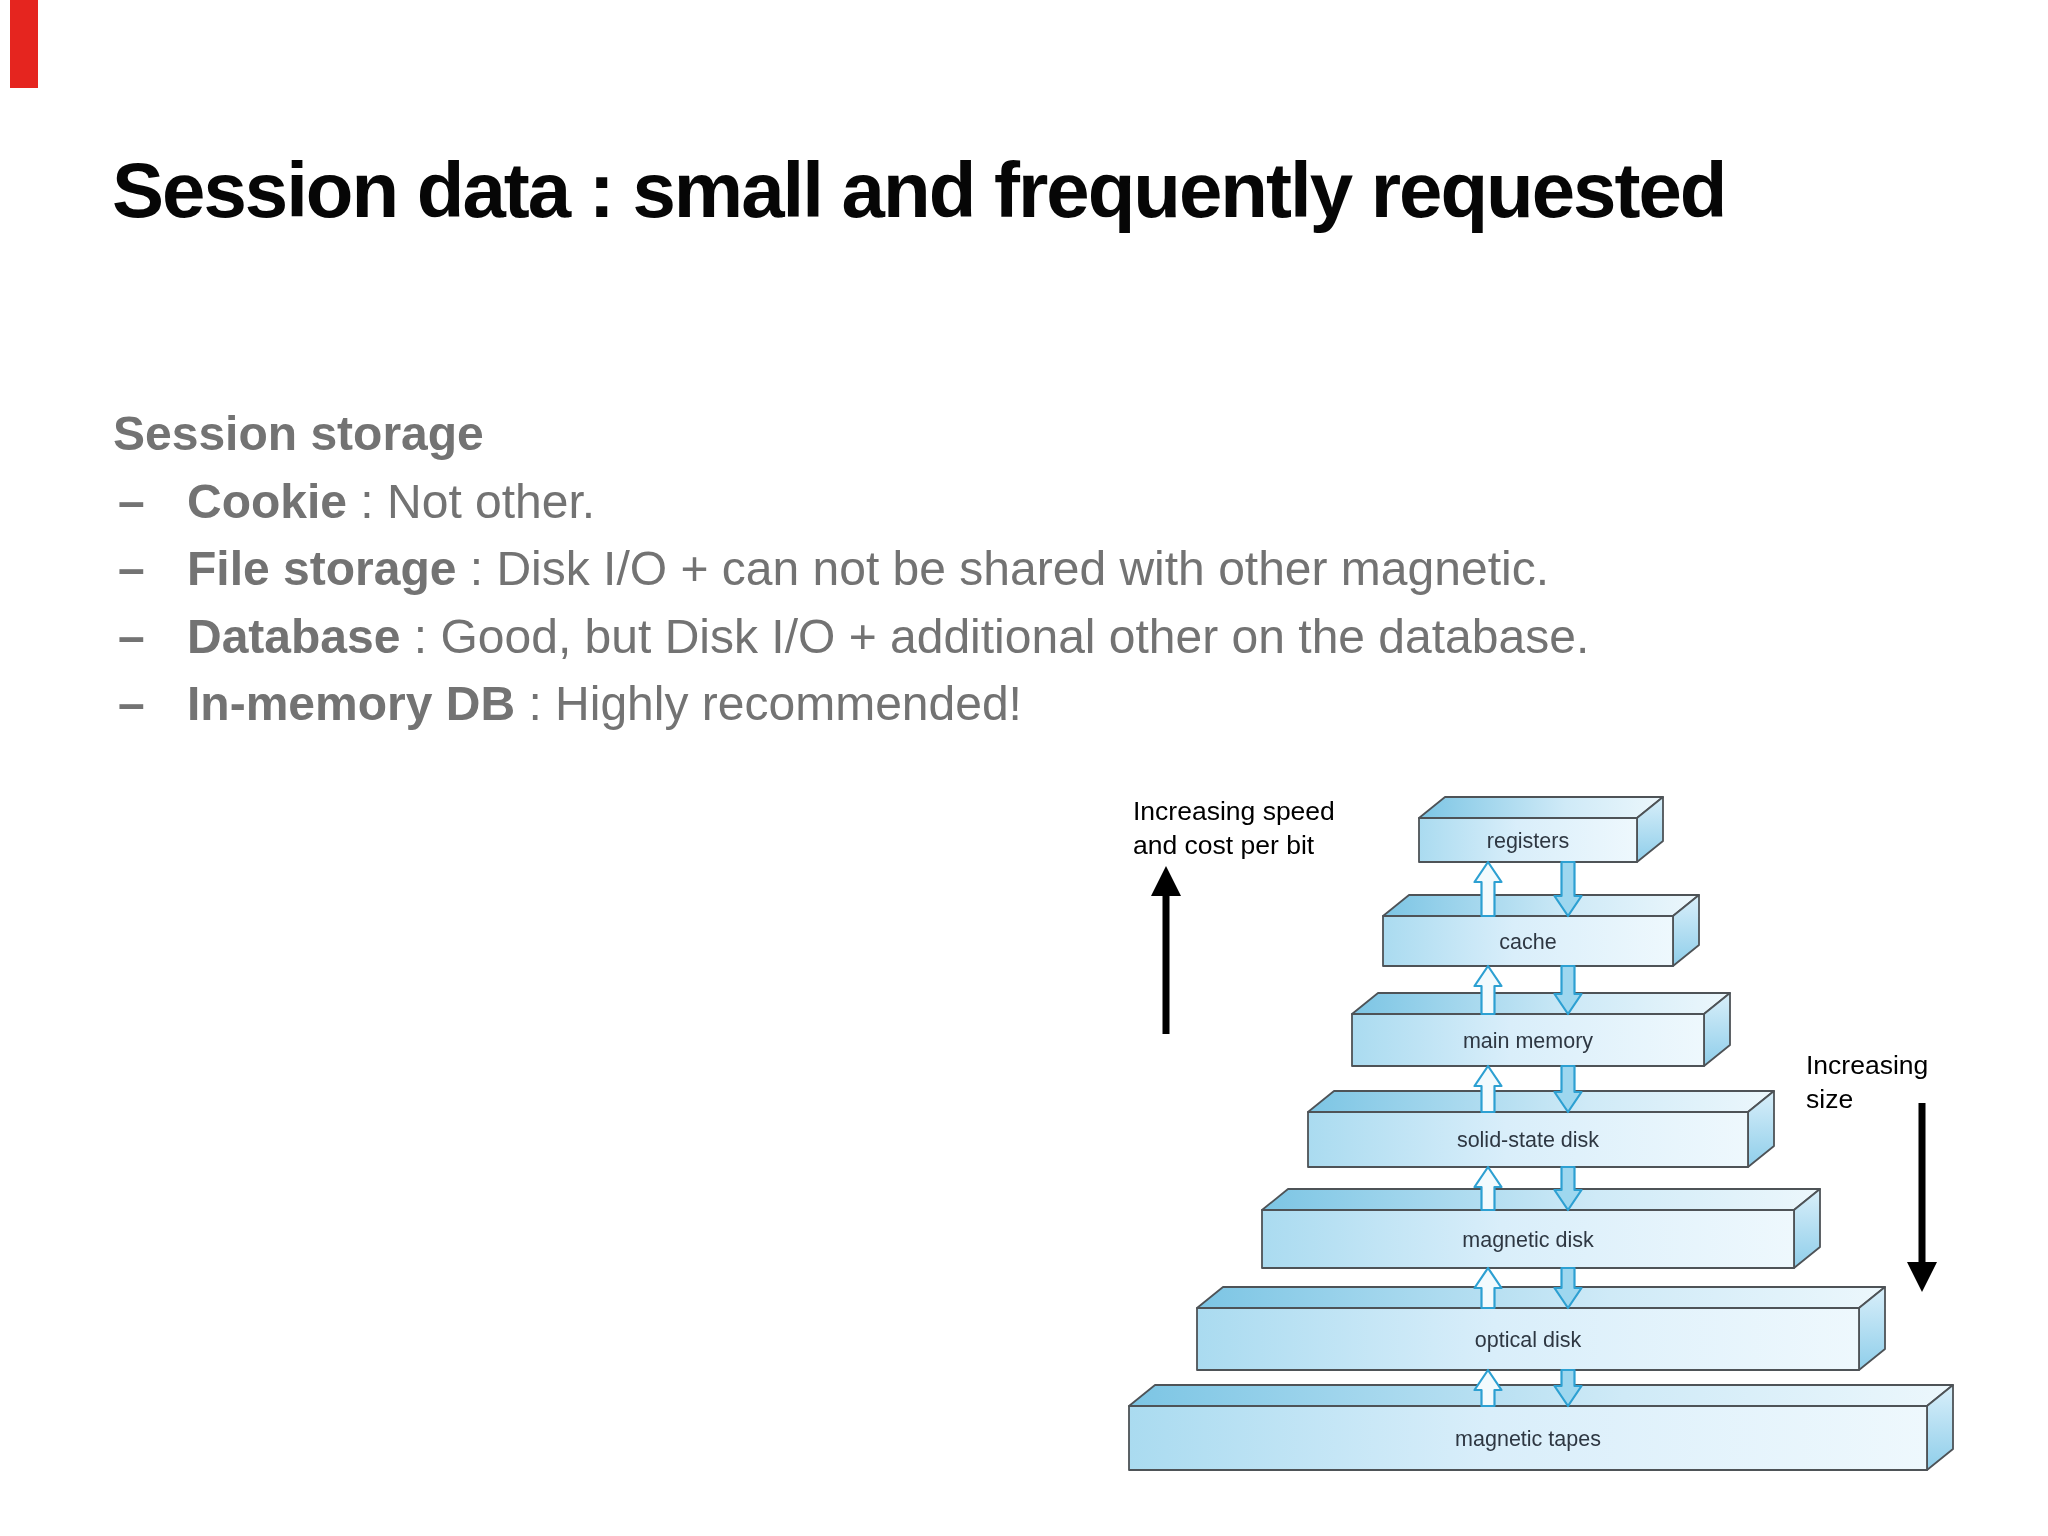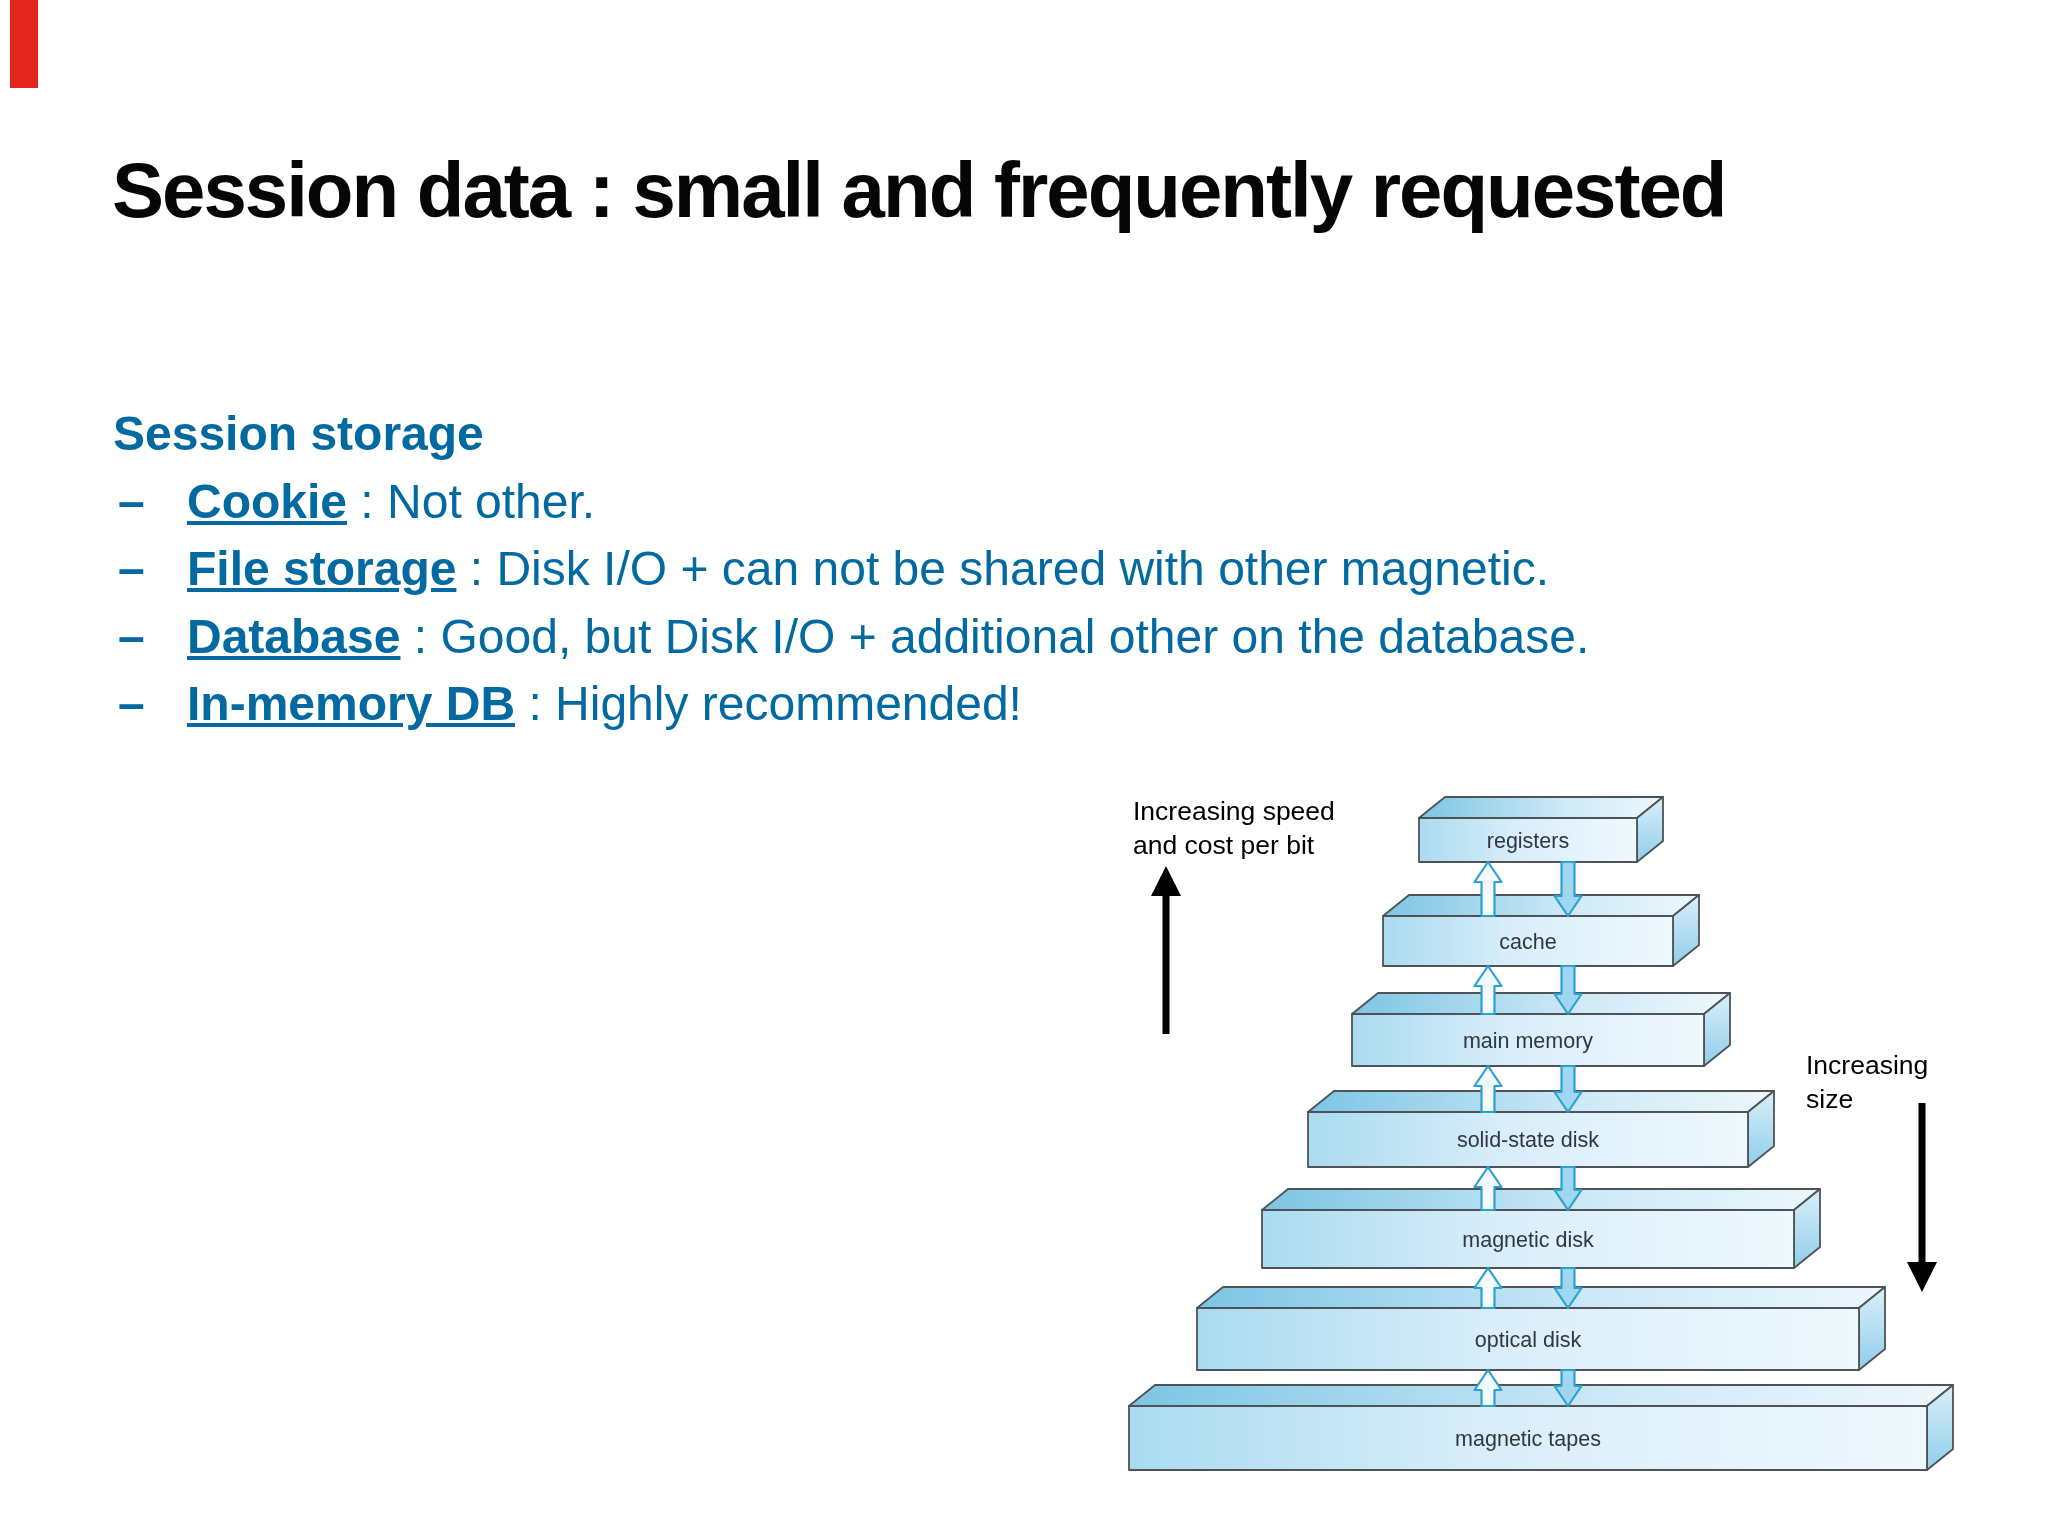--- a/index.html
+++ b/index.html
@@ -7,25 +7,25 @@
               font-family:"Liberation Sans", sans-serif; }
   .slide { position:absolute; inset:0; width:1678px; height:1536px; background:#fff; }
 
   .red-tab { position:absolute; left:10px; top:0; width:28px; height:88px; }
 
   .title { position:absolute; left:112px; top:145px; width:1910px;
            font-size:78px; font-weight:bold; letter-spacing:-2px; color:#060606;
            white-space:nowrap; }
 
   .body-block { position:absolute; left:113px; top:400px; width:1800px;
-                font-size:48px; line-height:67.5px; color:#0369a1; }
+                font-size:48px; line-height:67.5px; color:#737373; }
   .heading { font-weight:bold; }
   .bullet { position:relative; padding-left:74px; }
   .dash { position:absolute; left:5px; top:0; font-weight:bold; }
-  .term { font-weight:bold;text-decoration:underline; }
+  .term { font-weight:bold; }
 
   svg.diagram { position:absolute; left:0; top:0; width:2048px; height:1536px; }
   svg.diagram text { font-family:"Liberation Sans", sans-serif; }
   .lvl-label { font-size:21.5px; fill:#2e3742; text-anchor:middle; }
   .side-label { font-size:26.5px; fill:#000; }
 </style>
 </head>
 <body>
 
 <div class="slide">

